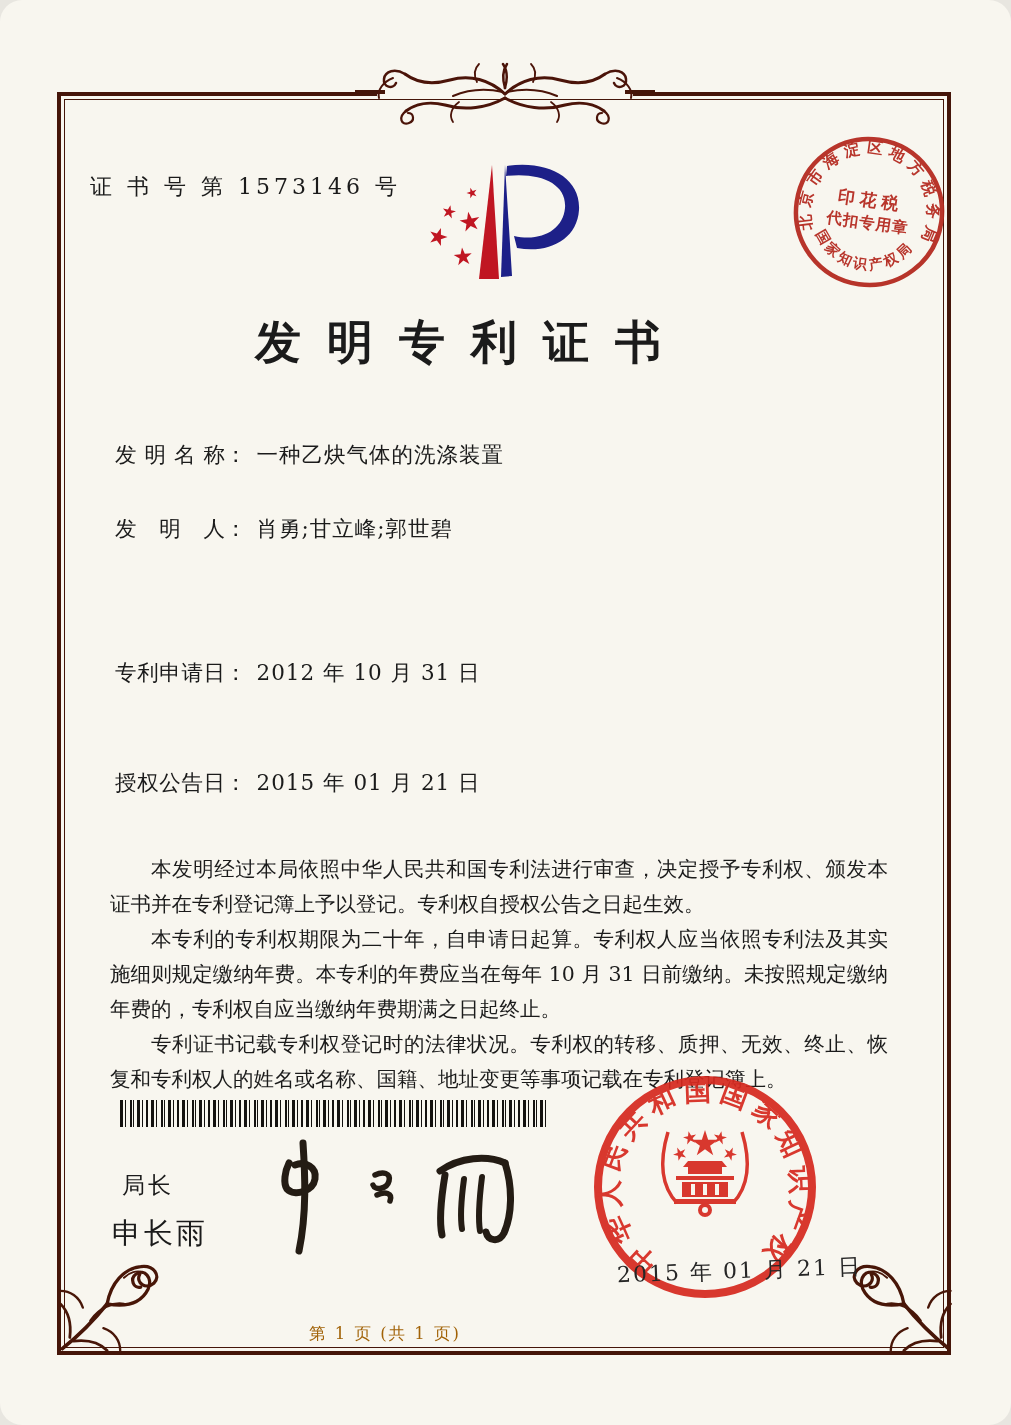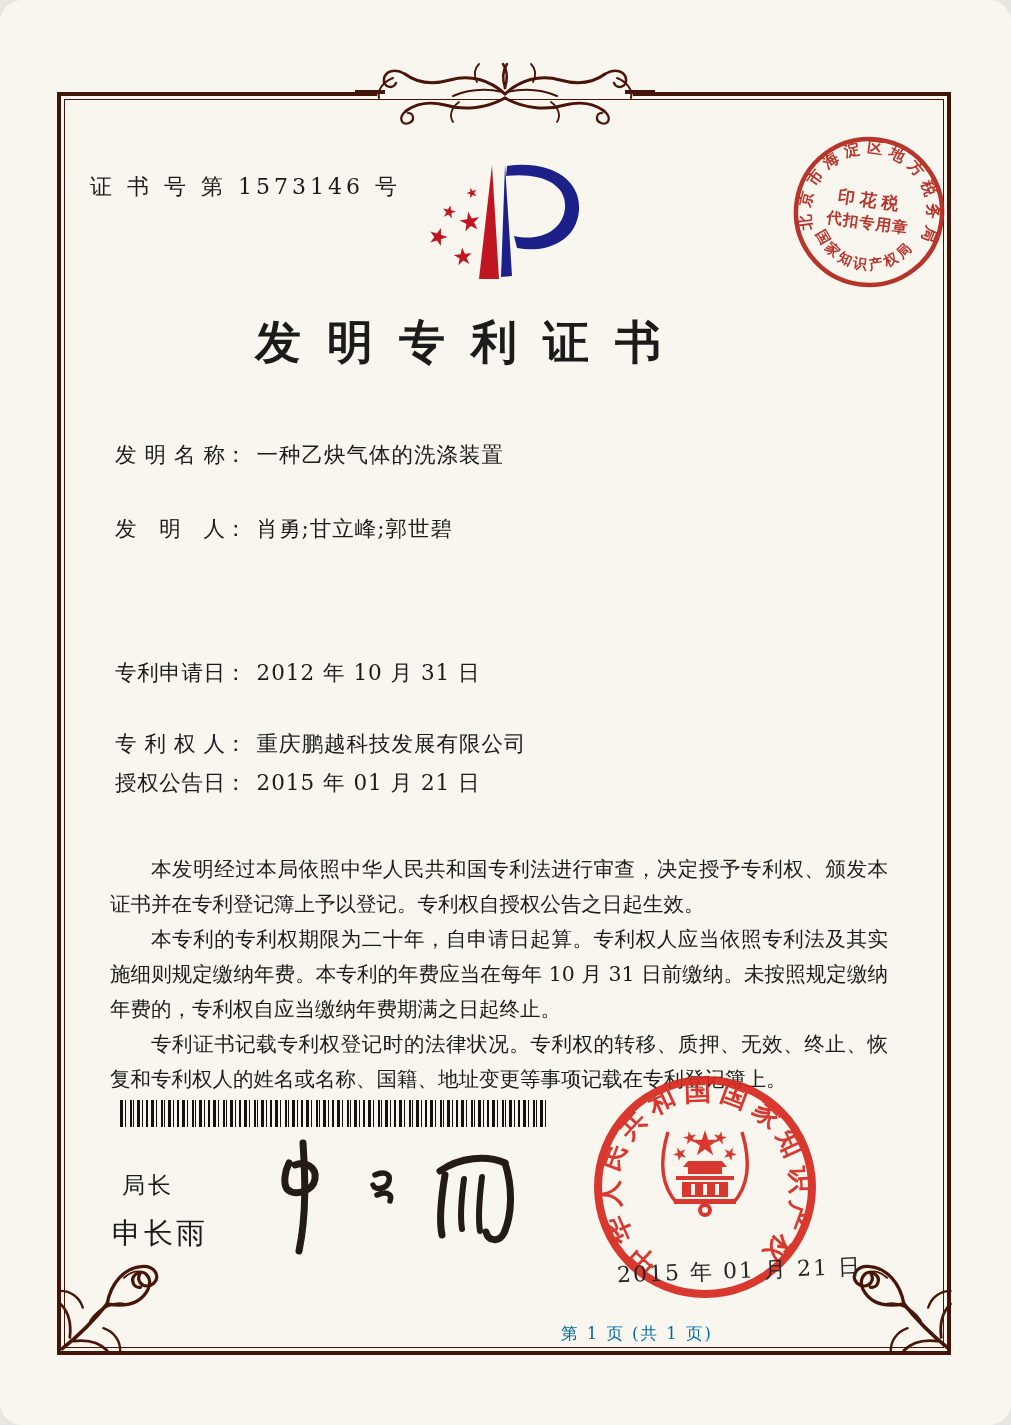--- a/index.html
+++ b/index.html
@@ -67,21 +67,21 @@
   .signer-title { position:absolute; left:122px; top:1170px; font-size:23px; letter-spacing:3px; }
   .signer-name  { position:absolute; left:112px; top:1214px; font-size:29px; letter-spacing:3px; }
   .signature { position:absolute; left:255px; top:1133px; width:290px; height:125px; }
   .seal { position:absolute; left:588px; top:1070px; width:235px; height:235px; z-index:4; }
   .seal-date {
     position:absolute; left:617px; top:1256px; z-index:5;
     font-size:22px; letter-spacing:2px; color:#262626; transform:rotate(-2deg);
   }
   .footer {
     position:absolute; left:57px; top:1323px; width:716px;
-    text-align:right; font-size:16.5px; letter-spacing:2px; color:#0369a1;
+    text-align:center; font-size:16.5px; letter-spacing:2px; color:#a16207;
     padding-right:60px;
   }
   .stamp-text { font-weight:bold; fill:#b3261c; font-family:"DejaVu Serif","Liberation Serif",serif; }
   .seal-text  { font-weight:bold; fill:#d6281e; font-family:"DejaVu Serif","Liberation Serif",serif; }
 </style>
 </head>
 <body>
 
 <div class="page">
 
@@ -166,23 +166,20 @@
   <div class="title">发明专利证书</div>
 
   <div class="row r1">
     <span class="lbl">发明名称</span><span>：</span><span class="val">一种乙炔气体的洗涤装置</span>
   </div>
   <div class="row r2">
     <span class="lbl">发明人</span><span>：</span><span class="val">肖勇;甘立峰;郭世碧</span>
   </div>
   <div class="row r4">
     <span class="lbl">专利申请日</span><span>：</span><span class="val">2012 年 10 月 31 日</span>
-  </div>
-  <div class="row r5">
-    <span class="lbl">专利权人</span><span>：</span><span class="val">重庆鹏越科技发展有限公司</span>
   </div>
   <div class="row r6">
     <span class="lbl">授权公告日</span><span>：</span><span class="val">2015 年 01 月 21 日</span>
   </div>
 
   <div class="body-text">
     <p>本发明经过本局依照中华人民共和国专利法进行审查，决定授予专利权、颁发本证书并在专利登记簿上予以登记。专利权自授权公告之日起生效。</p>
     <p>本专利的专利权期限为二十年，自申请日起算。专利权人应当依照专利法及其实施细则规定缴纳年费。本专利的年费应当在每年 10 月 31 日前缴纳。未按照规定缴纳年费的，专利权自应当缴纳年费期满之日起终止。</p>
     <p>专利证书记载专利权登记时的法律状况。专利权的转移、质押、无效、终止、恢复和专利权人的姓名或名称、国籍、地址变更等事项记载在专利登记簿上。</p>
   </div>

